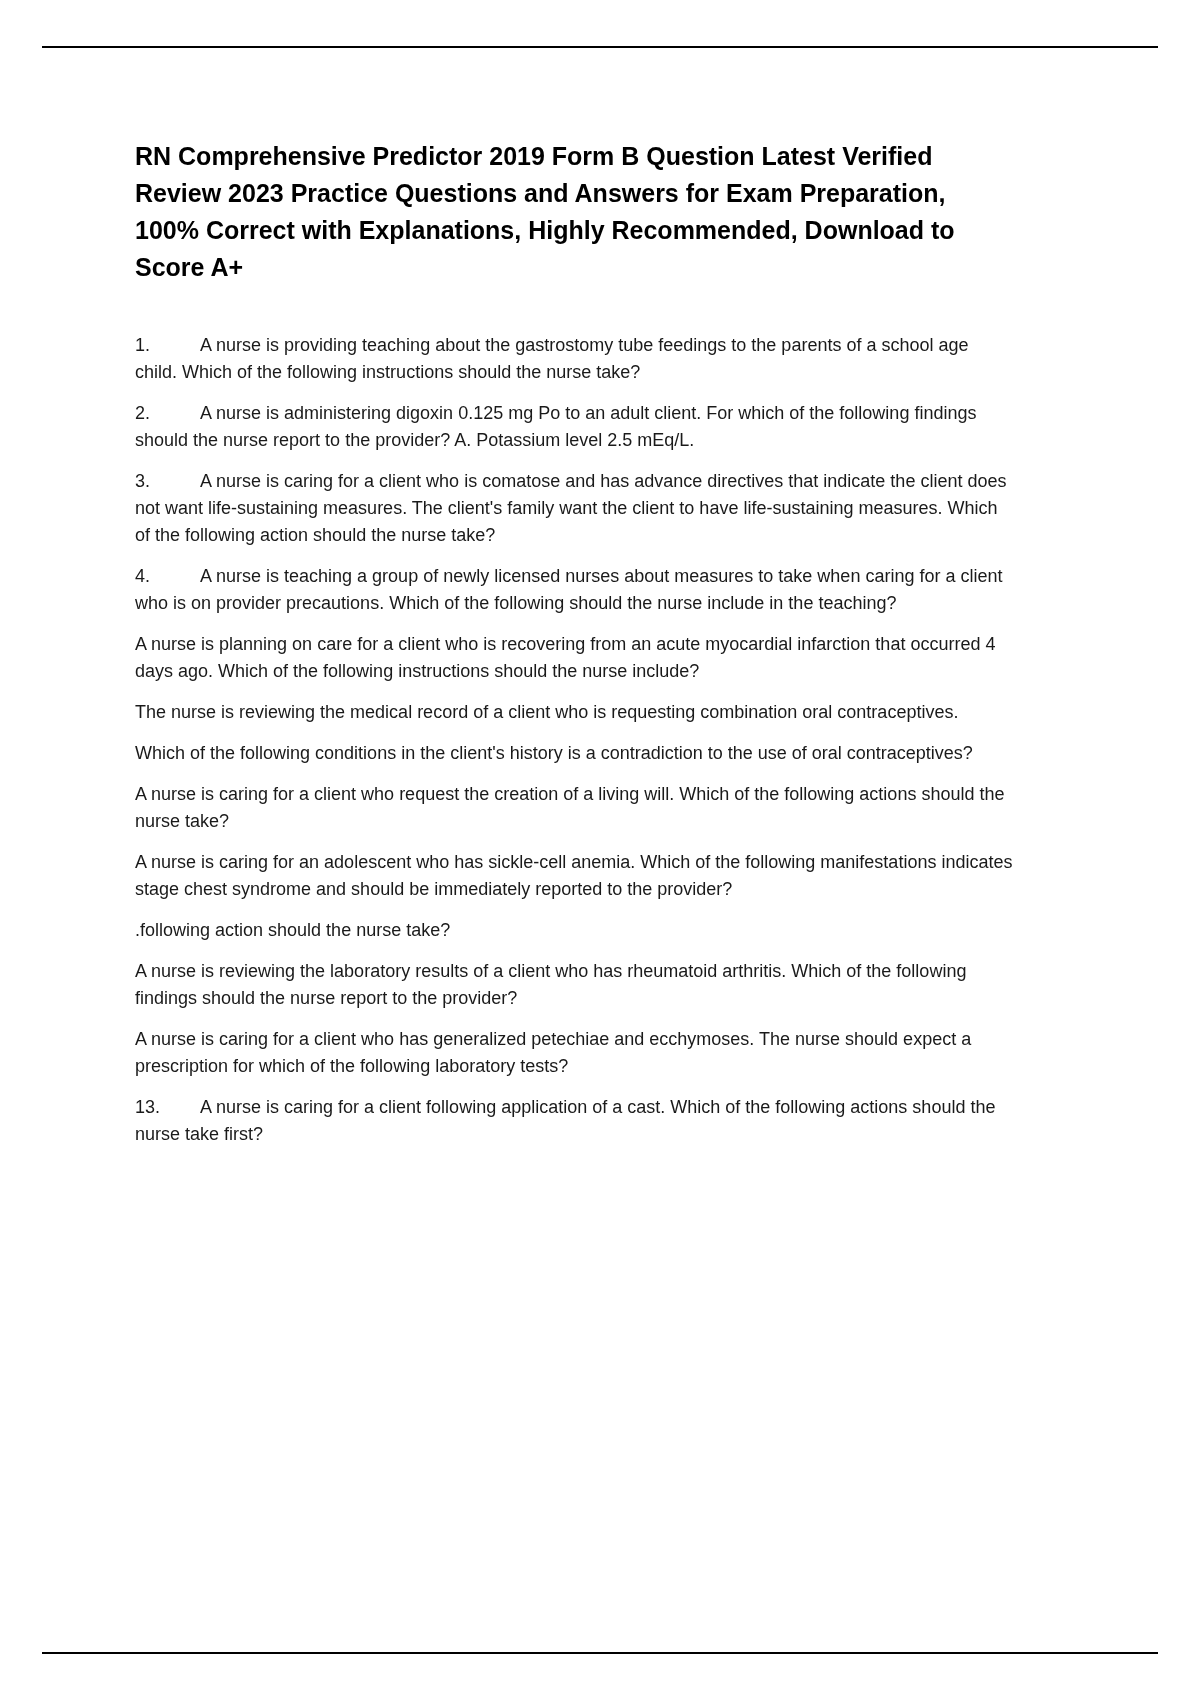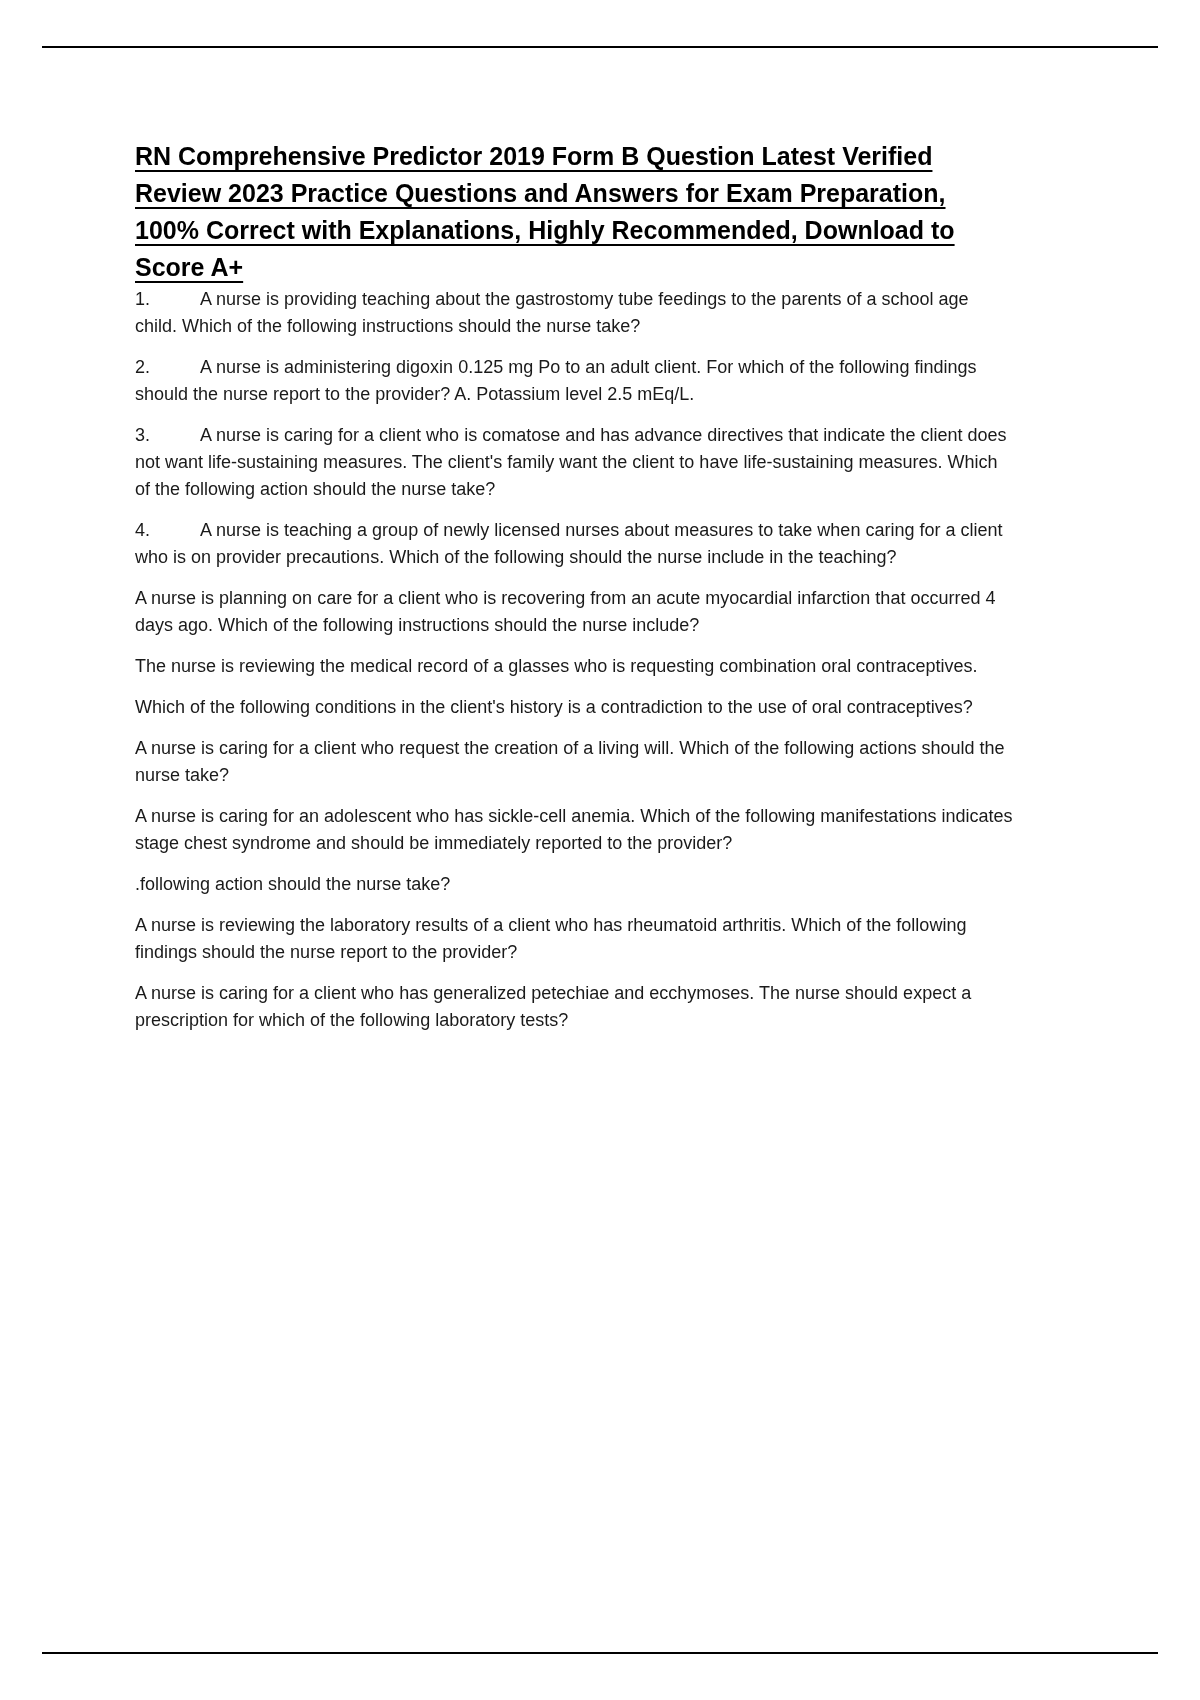--- a/index.html
+++ b/index.html
@@ -24,23 +24,23 @@
     position: absolute;
     top: 138px;
     left: 135px;
     width: 878px;
   }
   .doc-title {
     font-size: 25px;
     font-weight: bold;
     line-height: 37px;
     color: #000000;
-    text-decoration: underline;
     text-underline-offset: 5px;
     text-decoration-thickness: 2px;
+    margin-bottom: 46px;
   }
   .question-list .question {
     font-size: 18px;
     line-height: 27px;
     margin-bottom: 14px;
     color: #1a1a1a;
   }
   .question-list .qnum {
     display: inline-block;
     width: 65px;
@@ -53,23 +53,24 @@
 
 <div class="content">
   <div class="doc-title">RN Comprehensive Predictor 2019 Form B Question Latest Verified Review 2023 Practice Questions and Answers for Exam Preparation, 100% Correct with Explanations, Highly Recommended, Download to Score A+</div>
 
   <div class="question-list">
       <p class="question"><span class="qnum">1.</span><span>A nurse is providing teaching about the gastrostomy tube feedings to the parents of a school age child. Which of the following instructions should the nurse take?</span></p>
       <p class="question"><span class="qnum">2.</span><span>A nurse is administering digoxin 0.125 mg Po to an adult client. For which of the following findings should the nurse report to the provider? A. Potassium level 2.5 mEq/L.</span></p>
       <p class="question"><span class="qnum">3.</span><span>A nurse is caring for a client who is comatose and has advance directives that indicate the client does not want life-sustaining measures. The client's family want the client to have life-sustaining measures. Which of the following action should the nurse take?</span></p>
       <p class="question"><span class="qnum">4.</span><span>A nurse is teaching a group of newly licensed nurses about measures to take when caring for a client who is on provider precautions. Which of the following should the nurse include in the teaching?</span></p>
       <p class="question"><span>A nurse is planning on care for a client who is recovering from an acute myocardial infarction that occurred 4 days ago. Which of the following instructions should the nurse include?</span></p>
-      <p class="question"><span>The nurse is reviewing the medical record of a glasses who is requesting combination oral contraceptives.</span></p>
+      <p class="question"><span>The nurse is reviewing the medical record of a client who is requesting combination oral contraceptives.</span></p>
       <p class="question"><span>Which of the following conditions in the client's history is a contradiction to the use of oral contraceptives?</span></p>
       <p class="question"><span>A nurse is caring for a client who request the creation of a living will. Which of the following actions should the nurse take?</span></p>
       <p class="question"><span>A nurse is caring for an adolescent who has sickle-cell anemia. Which of the following manifestations indicates stage chest syndrome and should be immediately reported to the provider?</span></p>
       <p class="question"><span>.following action should the nurse take?</span></p>
       <p class="question"><span>A nurse is reviewing the laboratory results of a client who has rheumatoid arthritis. Which of the following findings should the nurse report to the provider?</span></p>
       <p class="question"><span>A nurse is caring for a client who has generalized petechiae and ecchymoses. The nurse should expect a prescription for which of the following laboratory tests?</span></p>
+      <p class="question"><span class="qnum">13.</span><span>A nurse is caring for a client following application of a cast. Which of the following actions should the nurse take first?</span></p>
     </div>
 </div>
 
 <div class="page-rule rule-bottom"></div>
 
 </body></html>

